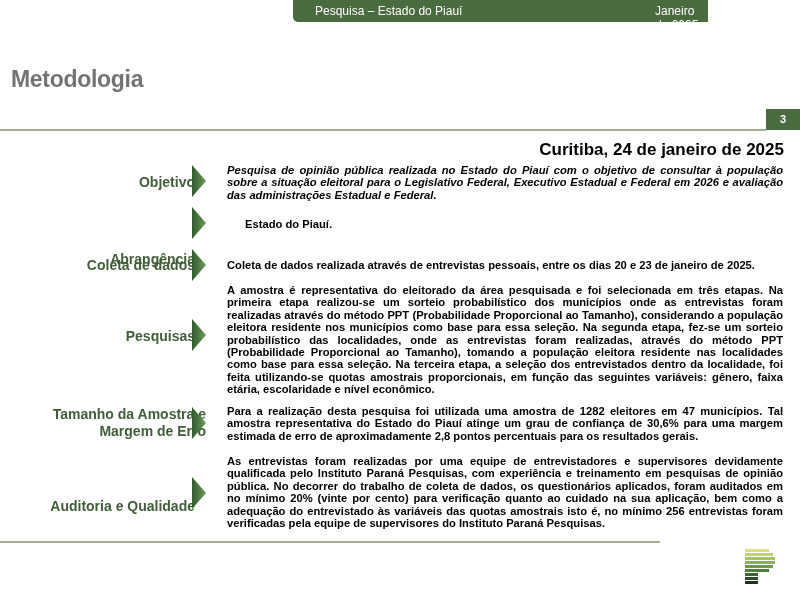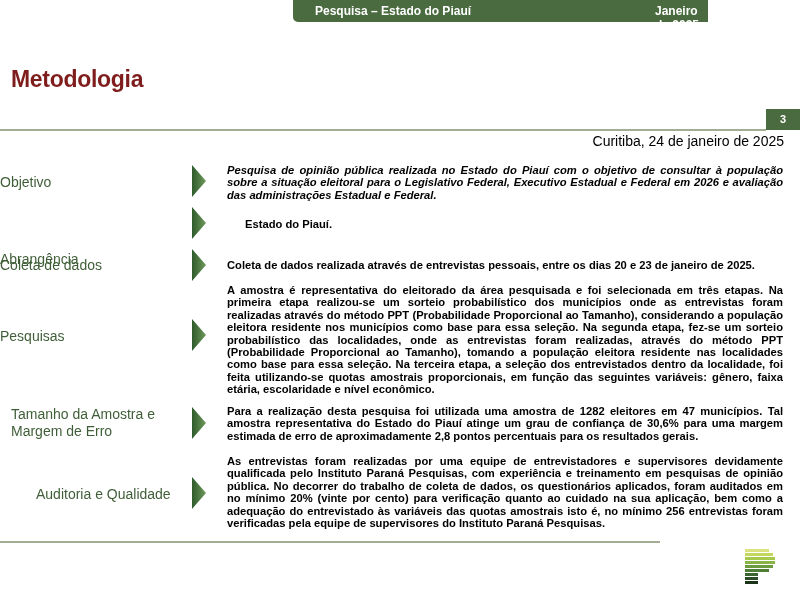--- a/index.html
+++ b/index.html
@@ -2,45 +2,45 @@
 <html><head>
 <meta charset="utf-8">
 <style>
   * { box-sizing: border-box; margin: 0; padding: 0; }
   html, body { width: 800px; height: 597px; background: #ffffff; overflow: hidden; }
   body { position: relative; font-family: "Liberation Sans", sans-serif; color: #000; }
 
   .top-banner {
     position: absolute; left: 293px; top: 0; width: 415px; height: 22px;
     background: #4a6a3f; border-bottom-left-radius: 5px;
-    color: #fff; font-weight: bold; font-size: 12px;
+    color: #fff; font-weight: normal; font-size: 12px;
   }
   .top-banner .survey { position: absolute; left: 22px; top: 4px; }
   .top-banner .month { position: absolute; left: 362px; top: 4px; }
 
   .page-title {
     position: absolute; left: 11px; top: 66px;
-    font-size: 23px; font-weight: bold; color: #7f1d1d; letter-spacing: -0.3px;
+    font-size: 23px; font-weight: bold; color: #737373; letter-spacing: -0.3px;
   }
   .title-rule {
     position: absolute; left: 0; top: 129px; width: 766px; height: 2px; background: #a3ad93;
   }
   .page-number {
     position: absolute; left: 766px; top: 109px; width: 34px; height: 21px;
     background: #4a6a3f; color: #fff; font-weight: bold; font-size: 11px;
     text-align: center; line-height: 21px;
   }
   .date-line {
-    position: absolute; right: 16px; top: 133px; font-size: 14px; font-weight: normal;
+    position: absolute; right: 16px; top: 140px; font-size: 17px; font-weight: bold;
   }
 
   .row { position: absolute; left: 0; width: 800px; }
   .label {
-    position: absolute; left: 0; width: 195px; text-align: left;
-    color: #3f5e38; font-weight: normal; font-size: 14px; line-height: 17px;
+    position: absolute; left: 0; width: 195px; text-align: right;
+    color: #3f5e38; font-weight: bold; font-size: 14px; line-height: 17px;
   }
   .arrow { position: absolute; left: 192px; width: 14px; height: 32px; }
   .arrow svg { display: block; }
   .content {
     position: absolute; left: 227px; width: 556px;
     font-size: 11.2px; font-weight: bold; line-height: 12.4px; text-align: justify;
   }
 
   .bottom-rule {
     position: absolute; left: 0; top: 541px; width: 660px; height: 2px; background: #a3ad93;
@@ -110,21 +110,21 @@
   <div class="label" style="top:406px;margin-left:11px;">Tamanho da Amostra e Margem de Erro</div>
   <div class="arrow" style="top:407px;">
     <svg width="14" height="32" viewBox="0 0 14 32">
         <polygon points="0,0 14,16 0,32" fill="url(#ag0)"></polygon>
       </svg>
   </div>
   <div class="content" style="top:405px;">Para a realização desta pesquisa foi utilizada uma amostra de 1282 eleitores em 47 municípios. Tal amostra representativa do Estado do Piauí atinge um grau de confiança de 30,6% para uma margem estimada de erro de aproximadamente 2,8 pontos percentuais para os resultados gerais.</div>
 </div>
 
 <div class="row">
-  <div class="label" style="top:486px;padding-left:36px;">Auditoria e Qualidade</div>
+  <div class="label" style="top:498px;padding-left:36px;">Auditoria e Qualidade</div>
   <div class="arrow" style="top:477px;">
     <svg width="14" height="32" viewBox="0 0 14 32">
         <polygon points="0,0 14,16 0,32" fill="url(#ag0)"></polygon>
       </svg>
   </div>
   <div class="content" style="top:455px;">As entrevistas foram realizadas por uma equipe de entrevistadores e supervisores devidamente qualificada pelo Instituto Paraná Pesquisas, com experiência e treinamento em pesquisas de opinião pública. No decorrer do trabalho de coleta de dados, os questionários aplicados, foram auditados em no mínimo 20% (vinte por cento) para verificação quanto ao cuidado na sua aplicação, bem como a adequação do entrevistado às variáveis das quotas amostrais isto é, no mínimo 256 entrevistas foram verificadas pela equipe de supervisores do Instituto Paraná Pesquisas.</div>
 </div>
 
 <div class="bottom-rule"></div>
 

